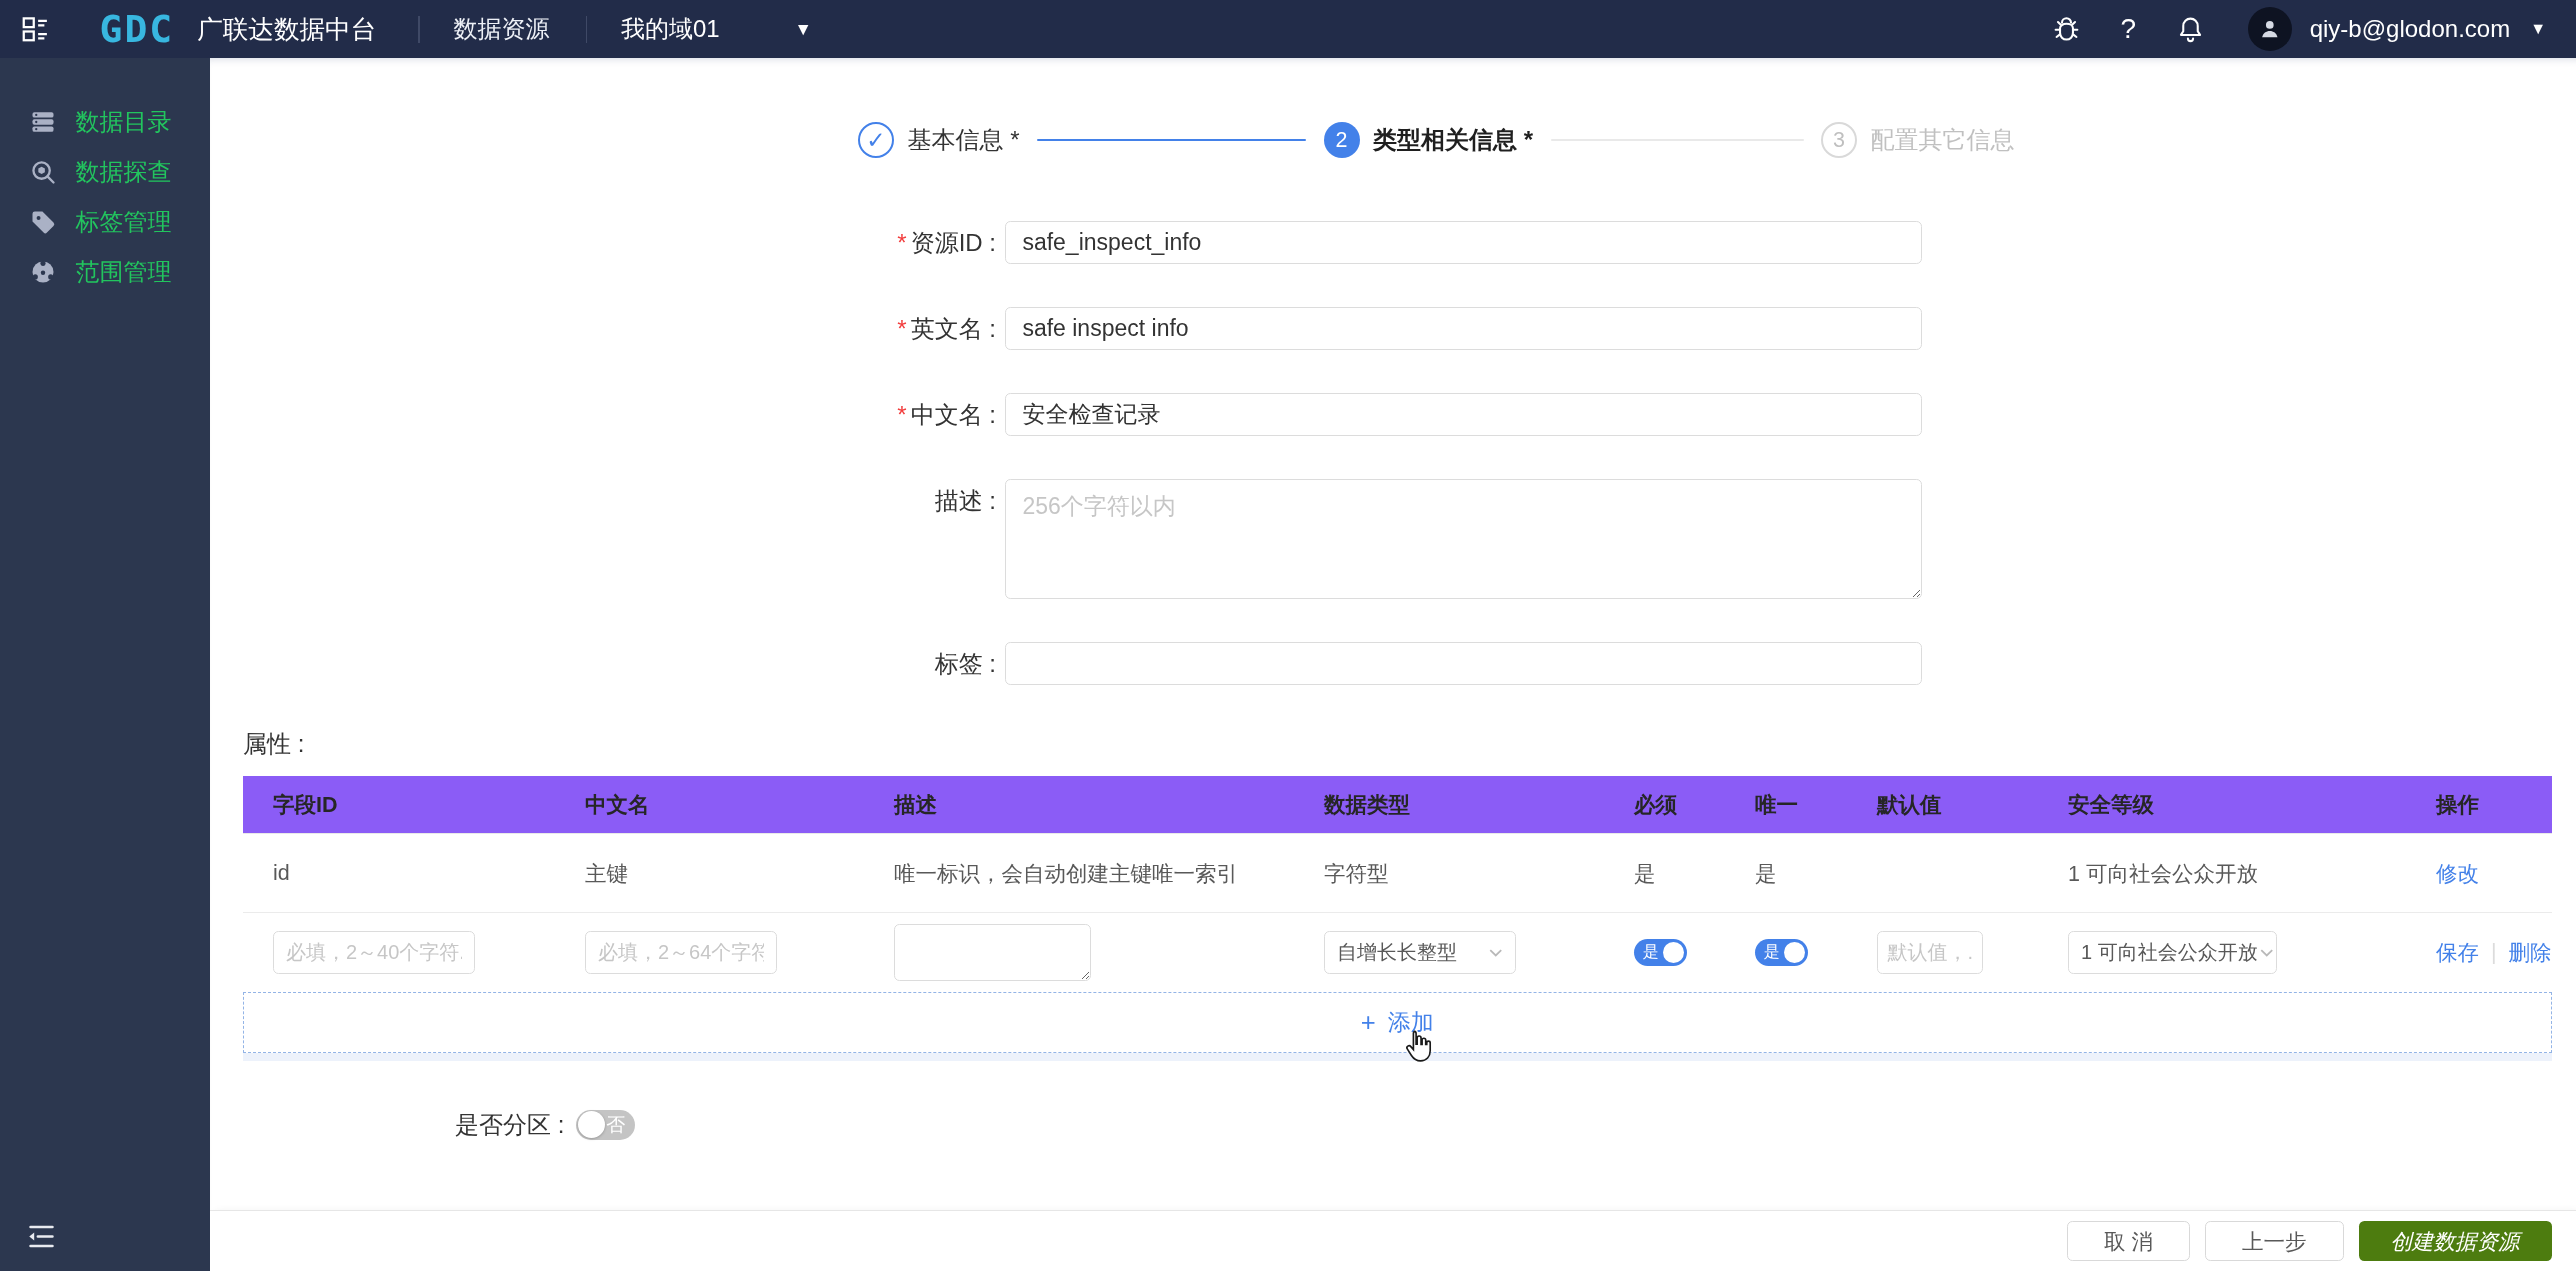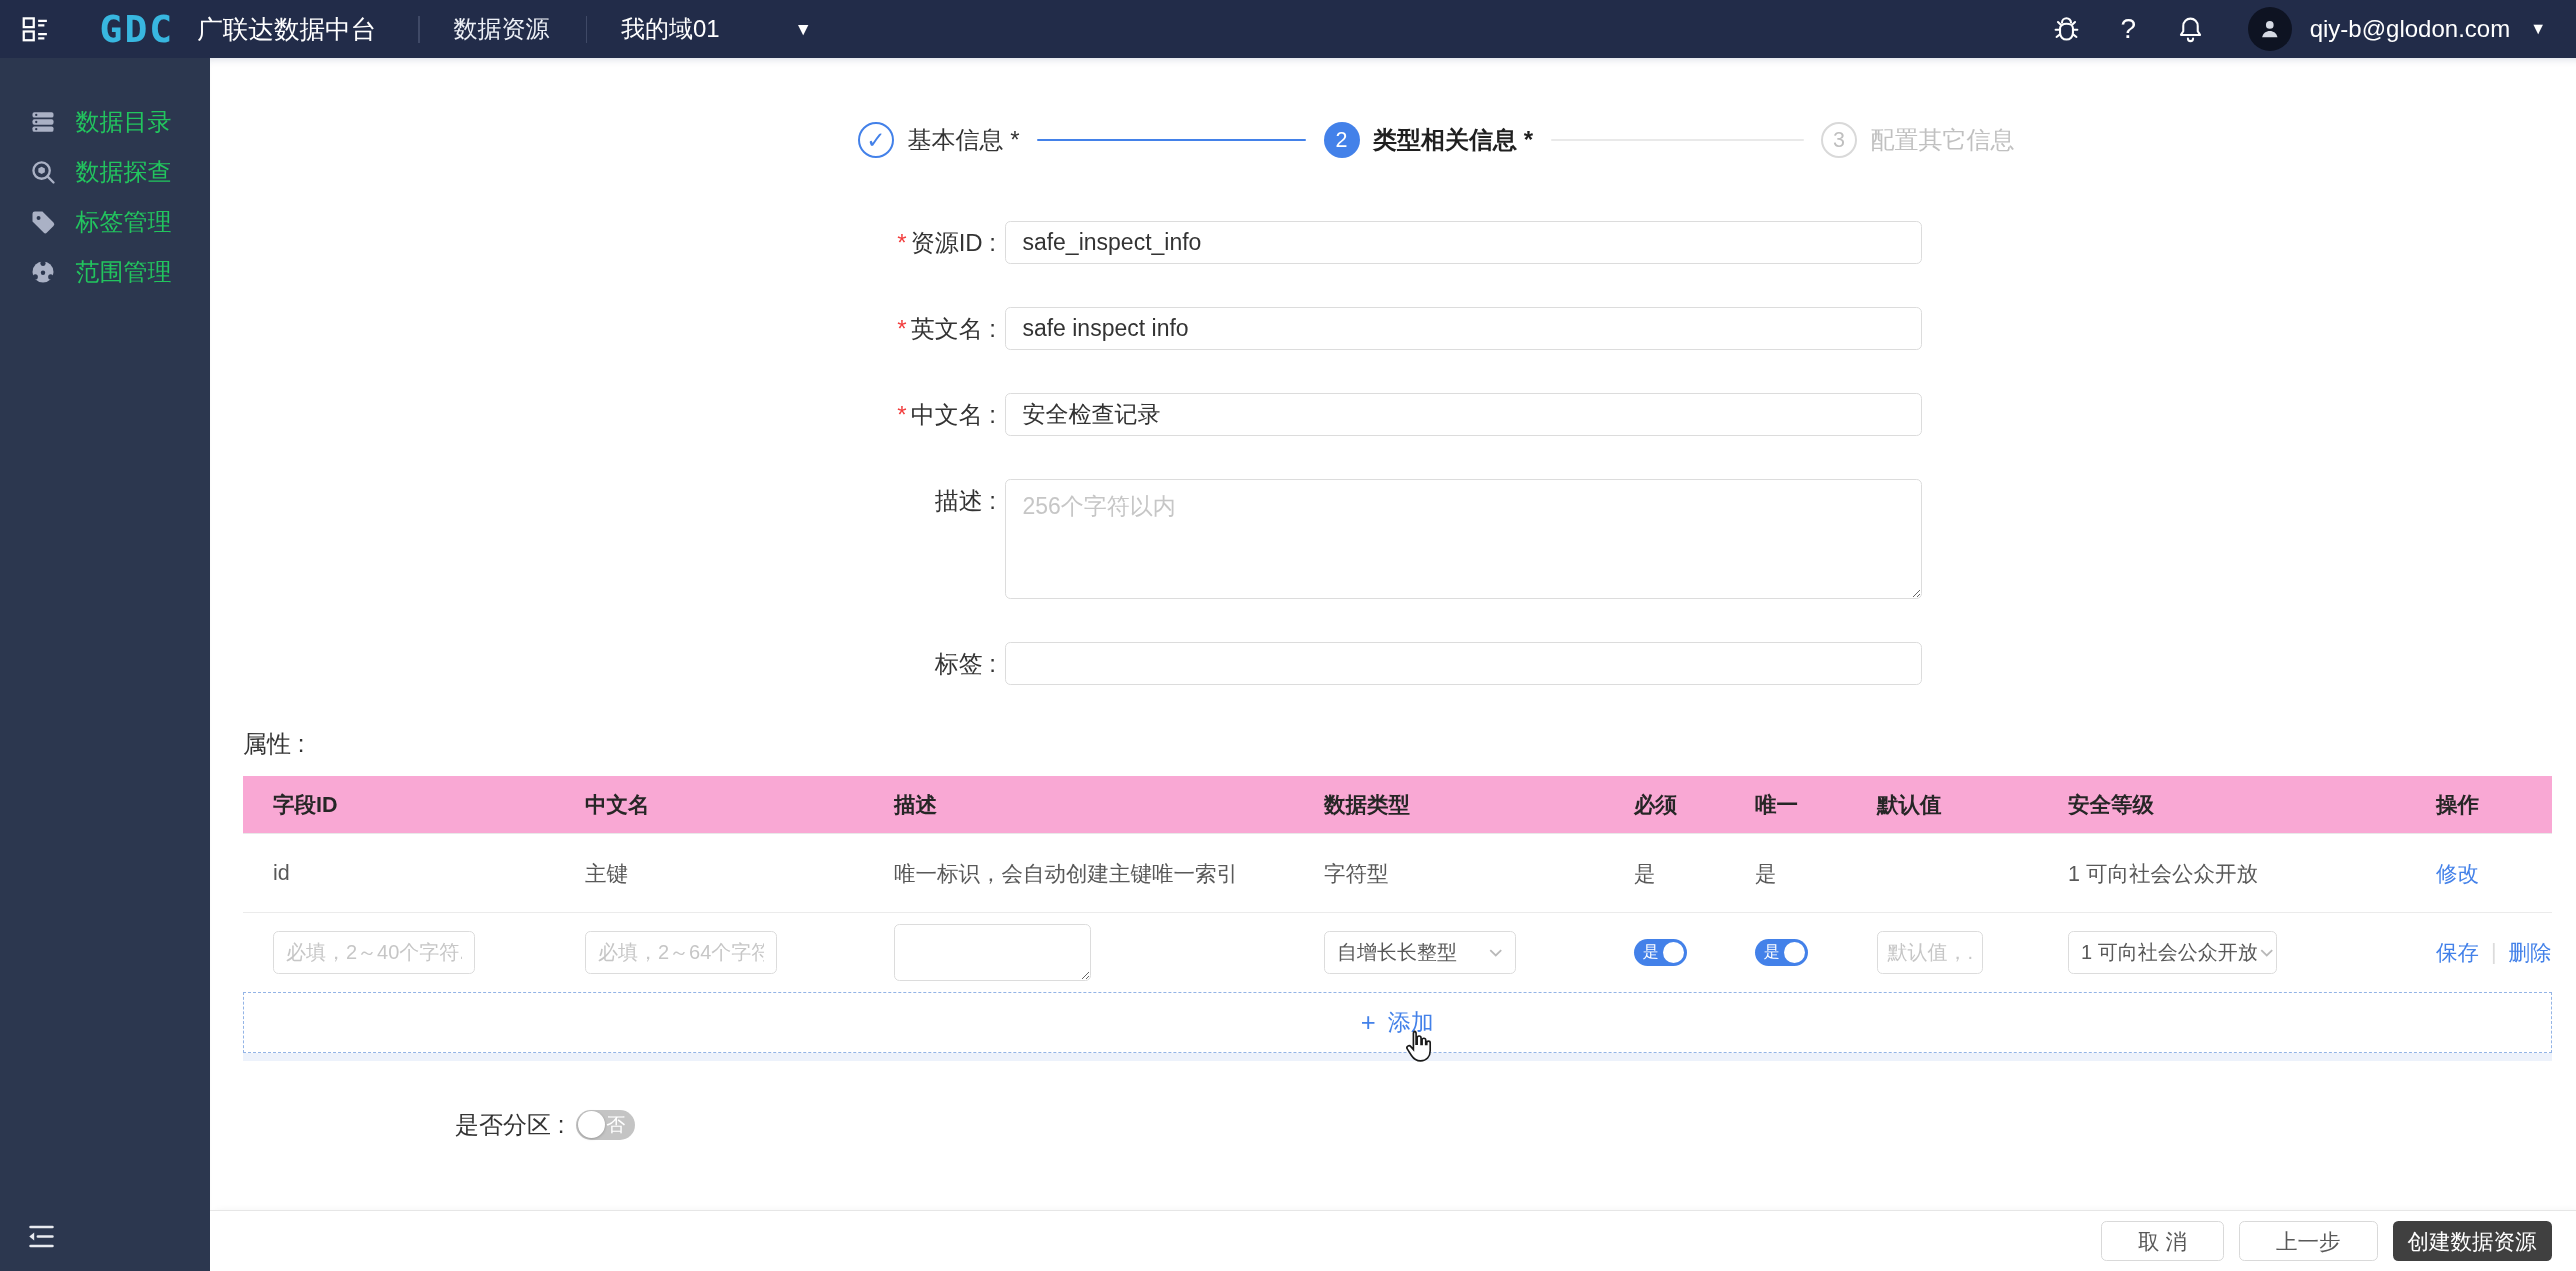--- a/index.html
+++ b/index.html
@@ -55,21 +55,21 @@
   .form-label{width:273px;text-align:right;font-size:24px;color:#333;flex:none;line-height:43px;white-space:nowrap;}
   .req{color:#f23d3d;margin-right:4px;}
   .form-input{width:917px;height:43px;border:1.3px solid #dcdcdc;border-radius:5.4px;margin-left:9.4px;
     font-size:23px;color:#333;padding:0 16px;outline:none;font-family:inherit;background:#fff;}
   .form-textarea{width:917px;height:120px;border:1.3px solid #dcdcdc;border-radius:5.4px;margin-left:9.4px;
     font-size:23px;color:#333;padding:10.8px 16px;outline:none;font-family:inherit;resize:both;}
   input::placeholder,textarea::placeholder{color:#c6c6c6;}
   
   .attr-title{margin:27px 0 16px 33px;font-size:24px;color:#333;}
   .attr-table{margin:0 33px;font-size:21.5px;}
-  .thead{display:flex;align-items:center;background:#f9a8d4;height:58px;font-weight:700;color:#262626;
+  .thead{display:flex;align-items:center;background:#8b5cf6;height:58px;font-weight:700;color:#262626;
     border-bottom:0.7px solid #e9e9e9;}
   .trow{display:flex;align-items:center;height:79px;color:#595959;border-bottom:0.7px solid #ebebeb;}
   .trow.edit{border-bottom:none;}
   .th,.td{padding-left:30px;flex:none;white-space:nowrap;overflow:hidden;display:flex;align-items:center;}
   .c1{width:312px;}.c2{width:309px;}.c3{width:430px;}.c4{width:310px;}
   .c5{width:121px;}.c6{width:122px;}.c7{width:191px;}.c8{width:368px;}.c9{flex:1;}
   .link{color:#4381e9;cursor:pointer;}
   .actions{display:flex;align-items:center;gap:12px;}
   .action-sep{color:#dcdcdc;}
   .cell-input{height:43px;border:1.3px solid #dcdcdc;border-radius:5.4px;padding:0 12px;font-size:20px;color:#333;
@@ -99,21 +99,21 @@
   .cursor-icon{position:absolute;left:calc(50% + 1.3px);top:35px;width:36px;height:36px;pointer-events:none;}
   .add-band{height:8px;background:#edf2fb;margin:0 33px;}
   
   .partition{display:flex;align-items:center;margin:48px 0 0 245px;}
   .partition-label{font-size:24px;color:#333;margin-right:12px;}
   
   .footer{height:61px;flex:none;background:#fff;border-top:0.7px solid #e6e6e6;display:flex;align-items:center;
     justify-content:flex-end;gap:15px;padding-right:33px;box-shadow:0 -4px 8px -5.4px rgba(0,0,0,.06);}
   .btn{height:40px;border-radius:5.4px;font-size:21.5px;display:flex;align-items:center;justify-content:center;cursor:pointer;}
   .btn-default{border:1.3px solid #d9d9d9;background:#fff;color:#595959;padding:0 36px;}
-  .btn-primary{background:#404040;color:#fff;padding:0 15px;border:none;}
+  .btn-primary{background:#4d7c0f;color:#fff;padding:0 32px;border:none;font-style:italic;}
 </style>
 </head>
 <body>
 
 <div class="screen">
 
   <div class="navbar">
     <div class="nav-left">
       <span class="menu-btn">
         <svg width="30" height="30" viewBox="0 0 24 24" fill="none" stroke="currentColor" stroke-width="1.8">

